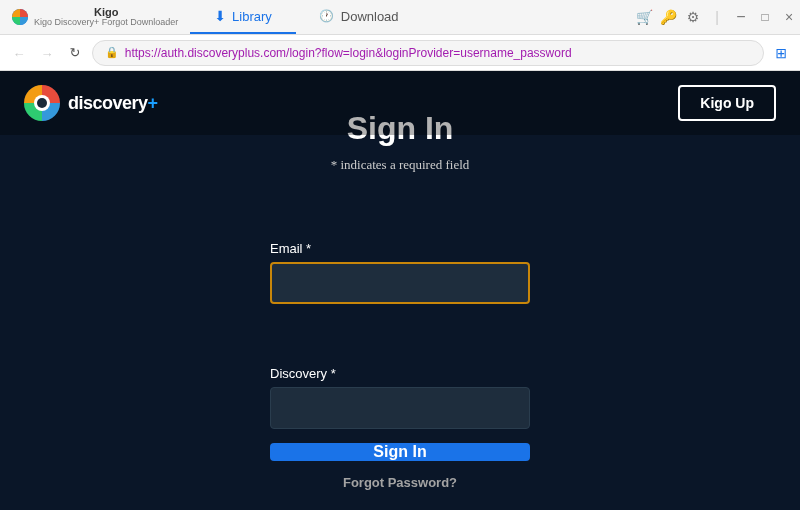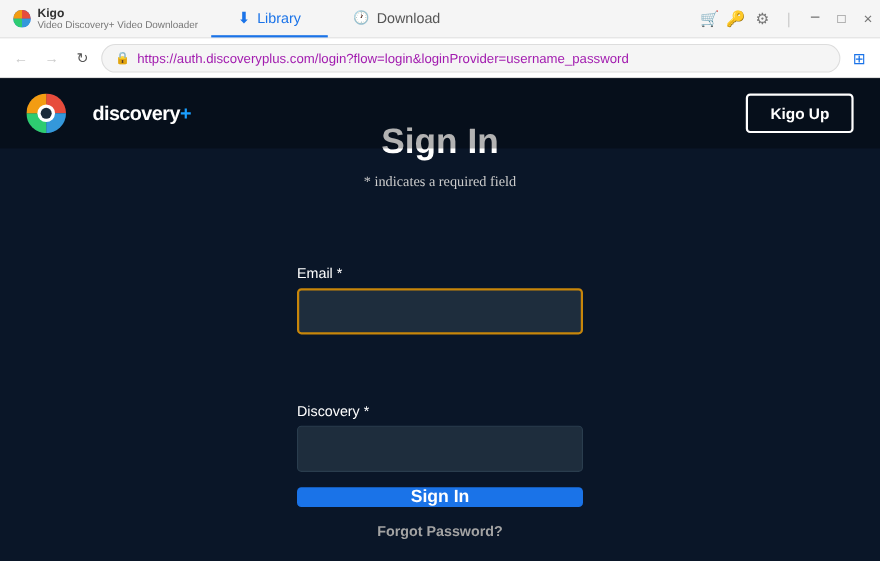--- a/index.html
+++ b/index.html
@@ -21,20 +21,21 @@
       gap: 6px;
       min-width: 180px;
     }
     .app-icon {
       width: 16px; height: 16px;
     }
     .app-title-text {
       display: flex;
       flex-direction: column;
       line-height: 1.1;
+      text-align: center;
     }
     .app-name { font-size: 11px; font-weight: 600; color: #333; }
     .app-subtitle { font-size: 9px; color: #777; }
 
     .tabs {
       display: flex;
       flex: 1;
       height: 100%;
       align-items: center;
       gap: 0;
@@ -124,21 +125,21 @@
       background: rgba(0,0,0,0.3);
       display: flex;
       align-items: center;
       justify-content: space-between;
       padding: 0 24px;
       z-index: 10;
     }
     .discovery-logo {
       display: flex;
       align-items: center;
-      gap: 24px;
+      gap: 8px;
     }
     .logo-text {
       color: white;
       font-size: 18px;
       font-weight: 700;
       letter-spacing: -0.5px;
     }
     .logo-plus {
       color: #1a9fff;
     }
@@ -243,21 +244,21 @@
 
     <svg class="app-icon" viewBox="0 0 16 16">
       <circle cx="8" cy="8" r="8" fill="#1a73e8"></circle>
       <path d="M8 0a8 8 0 0 1 8 8H8Z" fill="#e74c3c"></path>
       <path d="M8 0a8 8 0 0 0-8 8H8Z" fill="#f39c12"></path>
       <path d="M0 8a8 8 0 0 0 8 8V8Z" fill="#2ecc71"></path>
       <path d="M16 8a8 8 0 0 1-8 8V8Z" fill="#3498db"></path>
     </svg>
     <div class="app-title-text">
       <span class="app-name">Kigo</span>
-      <span class="app-subtitle">Video Discovery+ Video Downloader</span>
+      <span class="app-subtitle">Kigo Discovery+ Forgot Downloader</span>
     </div>
   </div>
 
   <div class="tabs">
     <div class="tab active">
       <span class="tab-download-icon">⬇</span>
       <span>Library</span>
     </div>
     <div class="tab">
       <span class="tab-library-icon">🕐</span>

